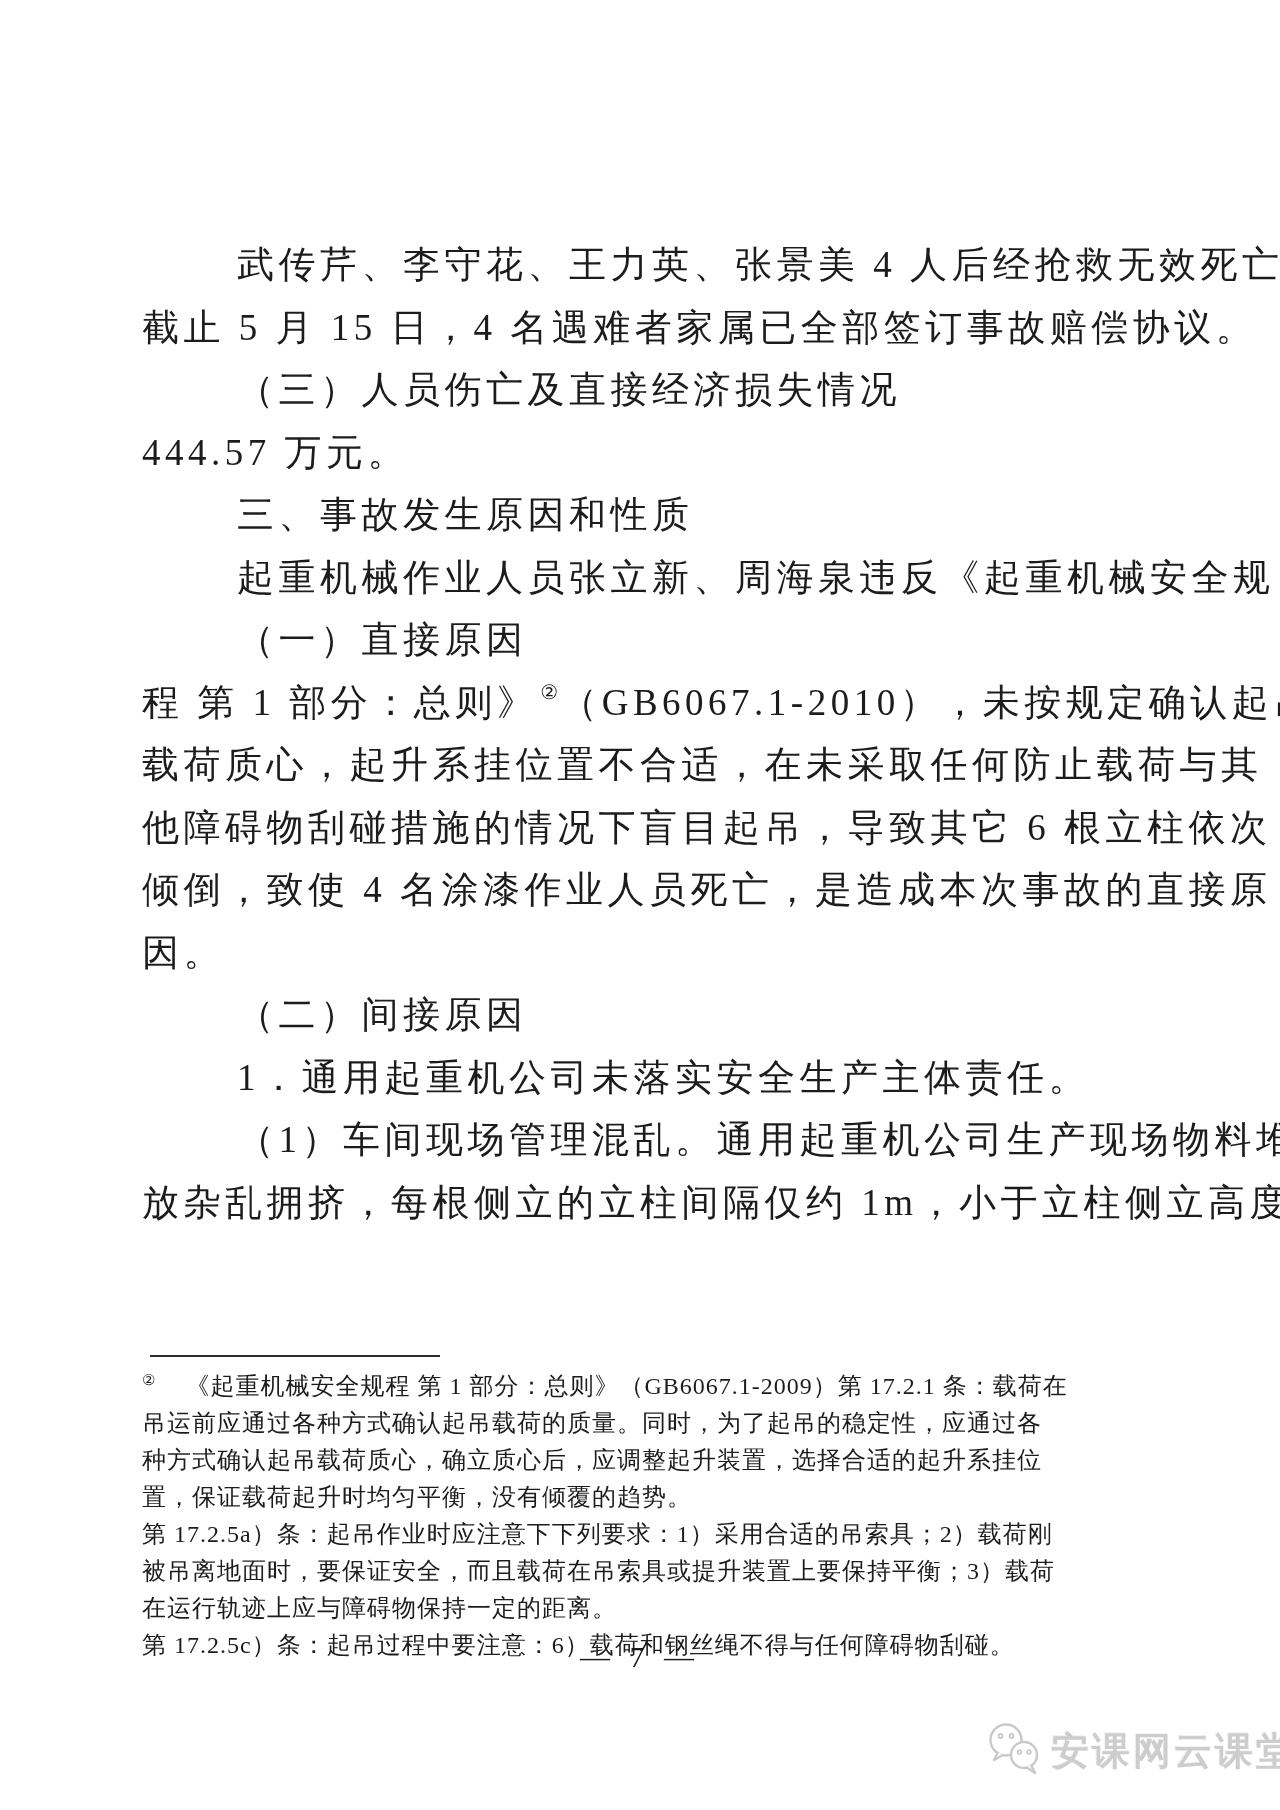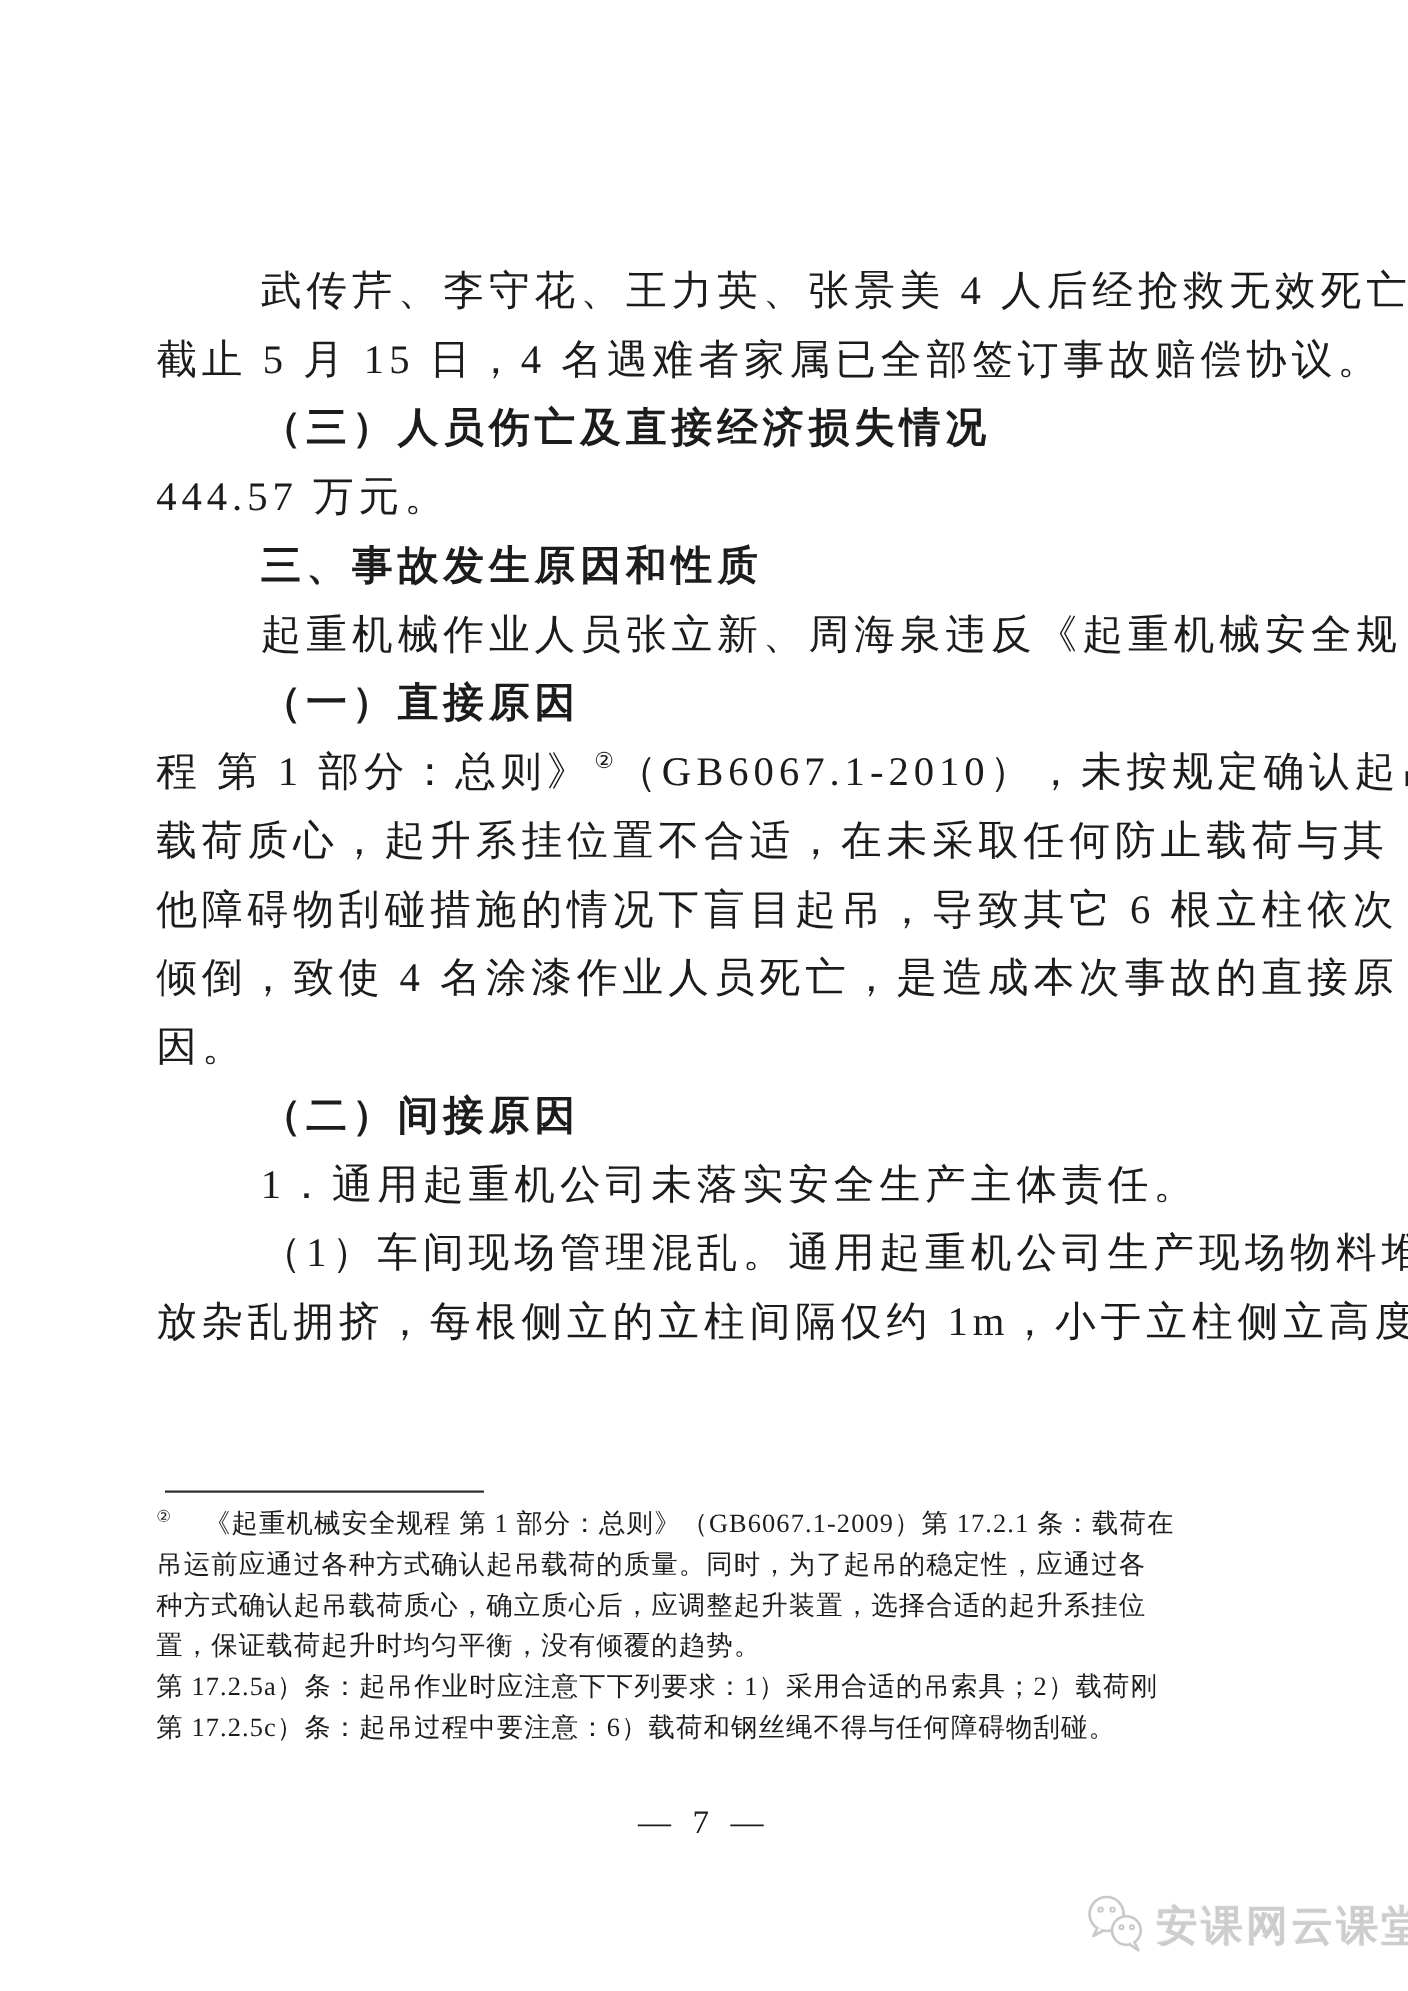--- a/index.html
+++ b/index.html
@@ -19,21 +19,21 @@
     width: 1004px;
   }
   .bline {
     height: 62.5px;
     line-height: 62.5px;
     font-size: 37px;
     letter-spacing: 4.5px;
     white-space: nowrap;
   }
   .indent { text-indent: 95px; }
-  .bold { font-weight: bold; }
+  .bold { font-weight: normal; }
   .ref-sup {
     font-size: 20px;
     line-height: 0;
     vertical-align: 16px;
     letter-spacing: 0;
     margin: 0 2px;
   }
   .footnote-rule {
     position: absolute;
     left: 150px;
@@ -118,20 +118,22 @@
   <div class="footnote-rule"></div>
 
   <div class="footnote-block">
     <div class="fline">
       <sup class="fn-ref-sup">②</sup><span>《起重机械安全规程 第 1 部分：总则》（GB6067.1-2009）第 17.2.1 条：载荷在</span>
     </div>
     <div class="fline">吊运前应通过各种方式确认起吊载荷的质量。同时，为了起吊的稳定性，应通过各</div>
     <div class="fline">种方式确认起吊载荷质心，确立质心后，应调整起升装置，选择合适的起升系挂位</div>
     <div class="fline">置，保证载荷起升时均匀平衡，没有倾覆的趋势。</div>
     <div class="fline">第 17.2.5a）条：起吊作业时应注意下下列要求：1）采用合适的吊索具；2）载荷刚</div>
+    <div class="fline">被吊离地面时，要保证安全，而且载荷在吊索具或提升装置上要保持平衡；3）载荷</div>
+    <div class="fline">在运行轨迹上应与障碍物保持一定的距离。</div>
     <div class="fline">第 17.2.5c）条：起吊过程中要注意：6）载荷和钢丝绳不得与任何障碍物刮碰。</div>
   </div>
 
   <div class="page-number">— 7 —</div>
 
   <div class="watermark">
     <span>
       <svg width="60" height="58" viewBox="0 0 60 58">
         <g fill="#ffffff" stroke="#c9c9c9" stroke-width="2.4">
           <circle cx="21" cy="20" r="15.5"></circle>

